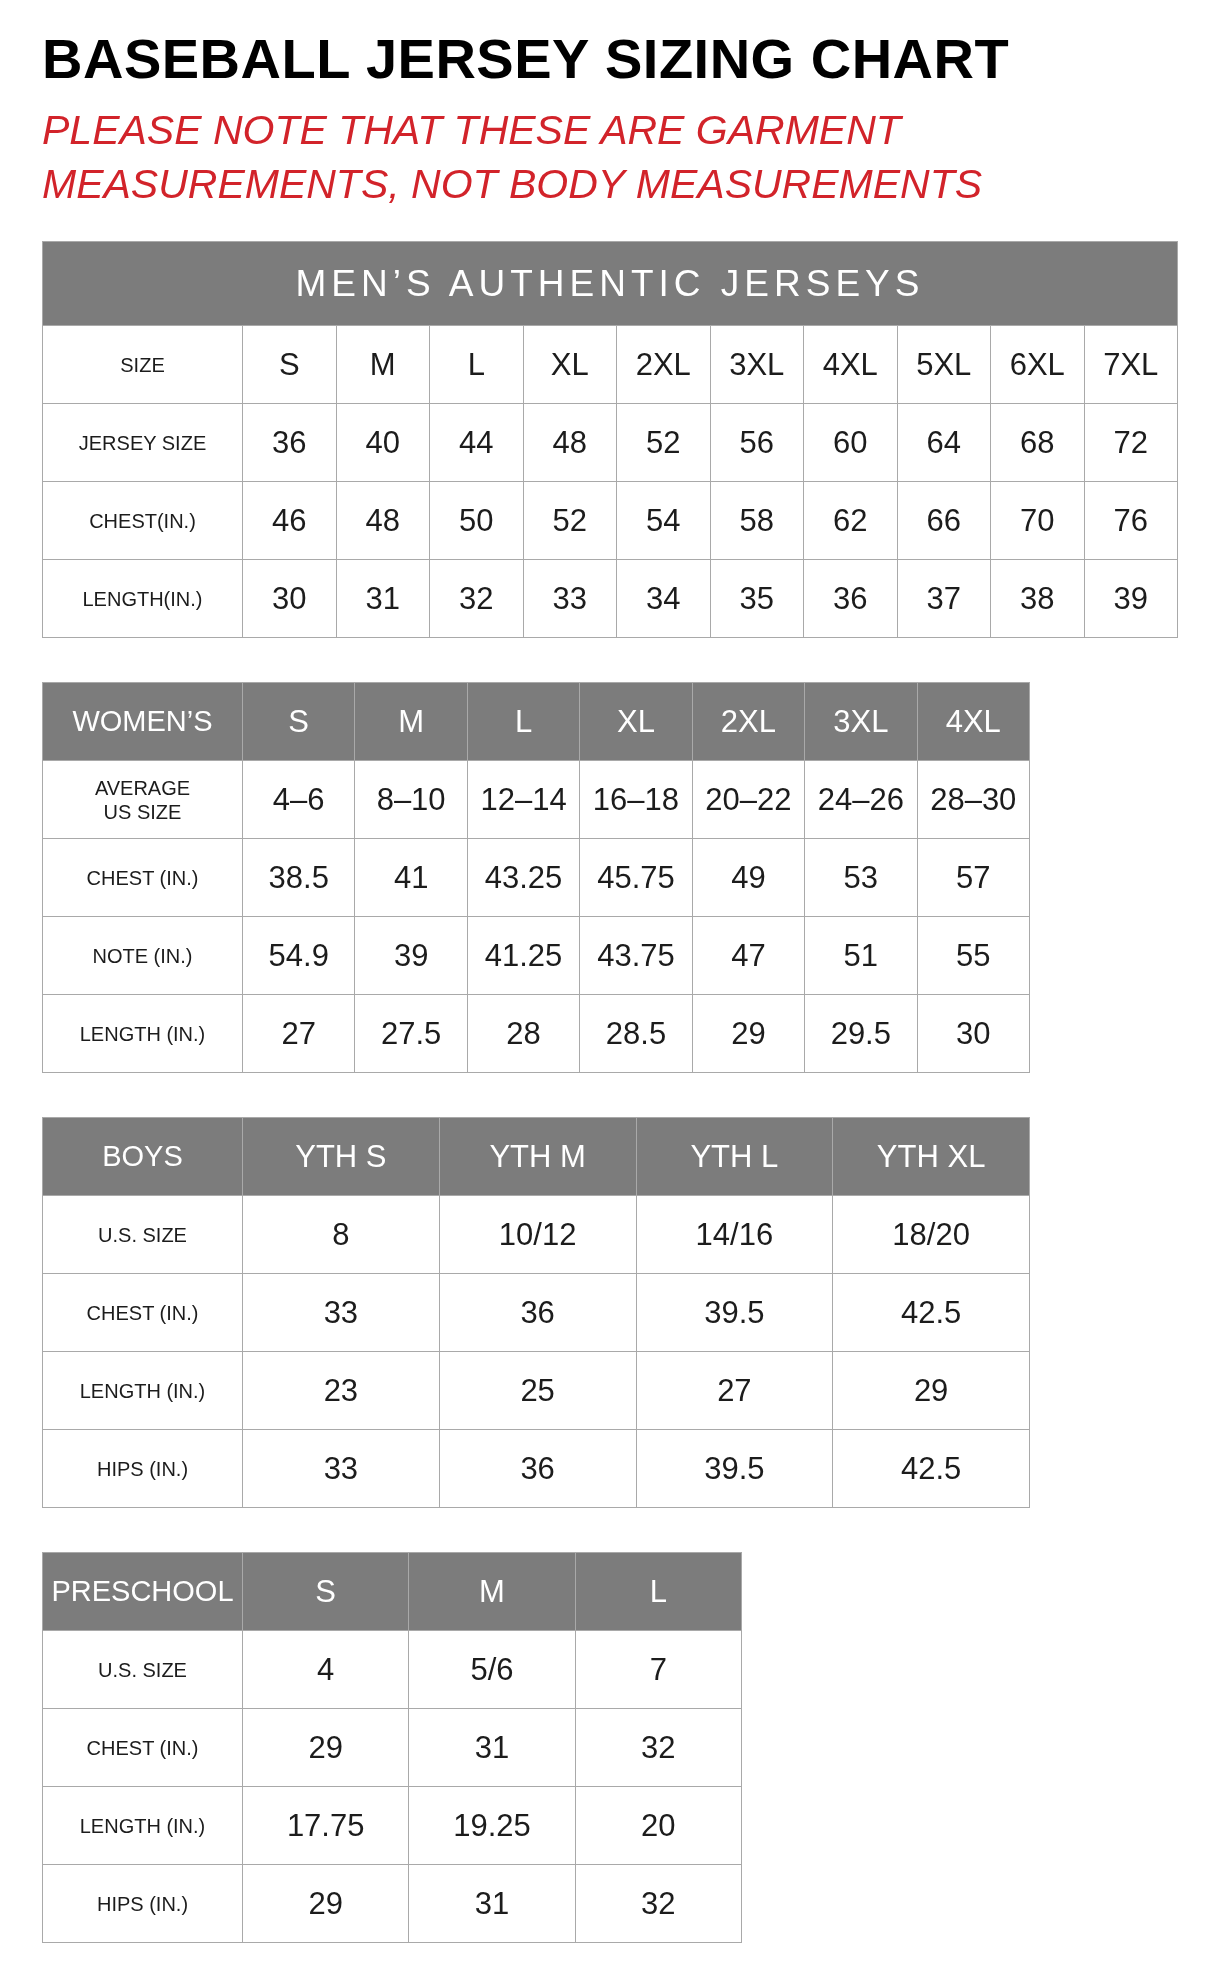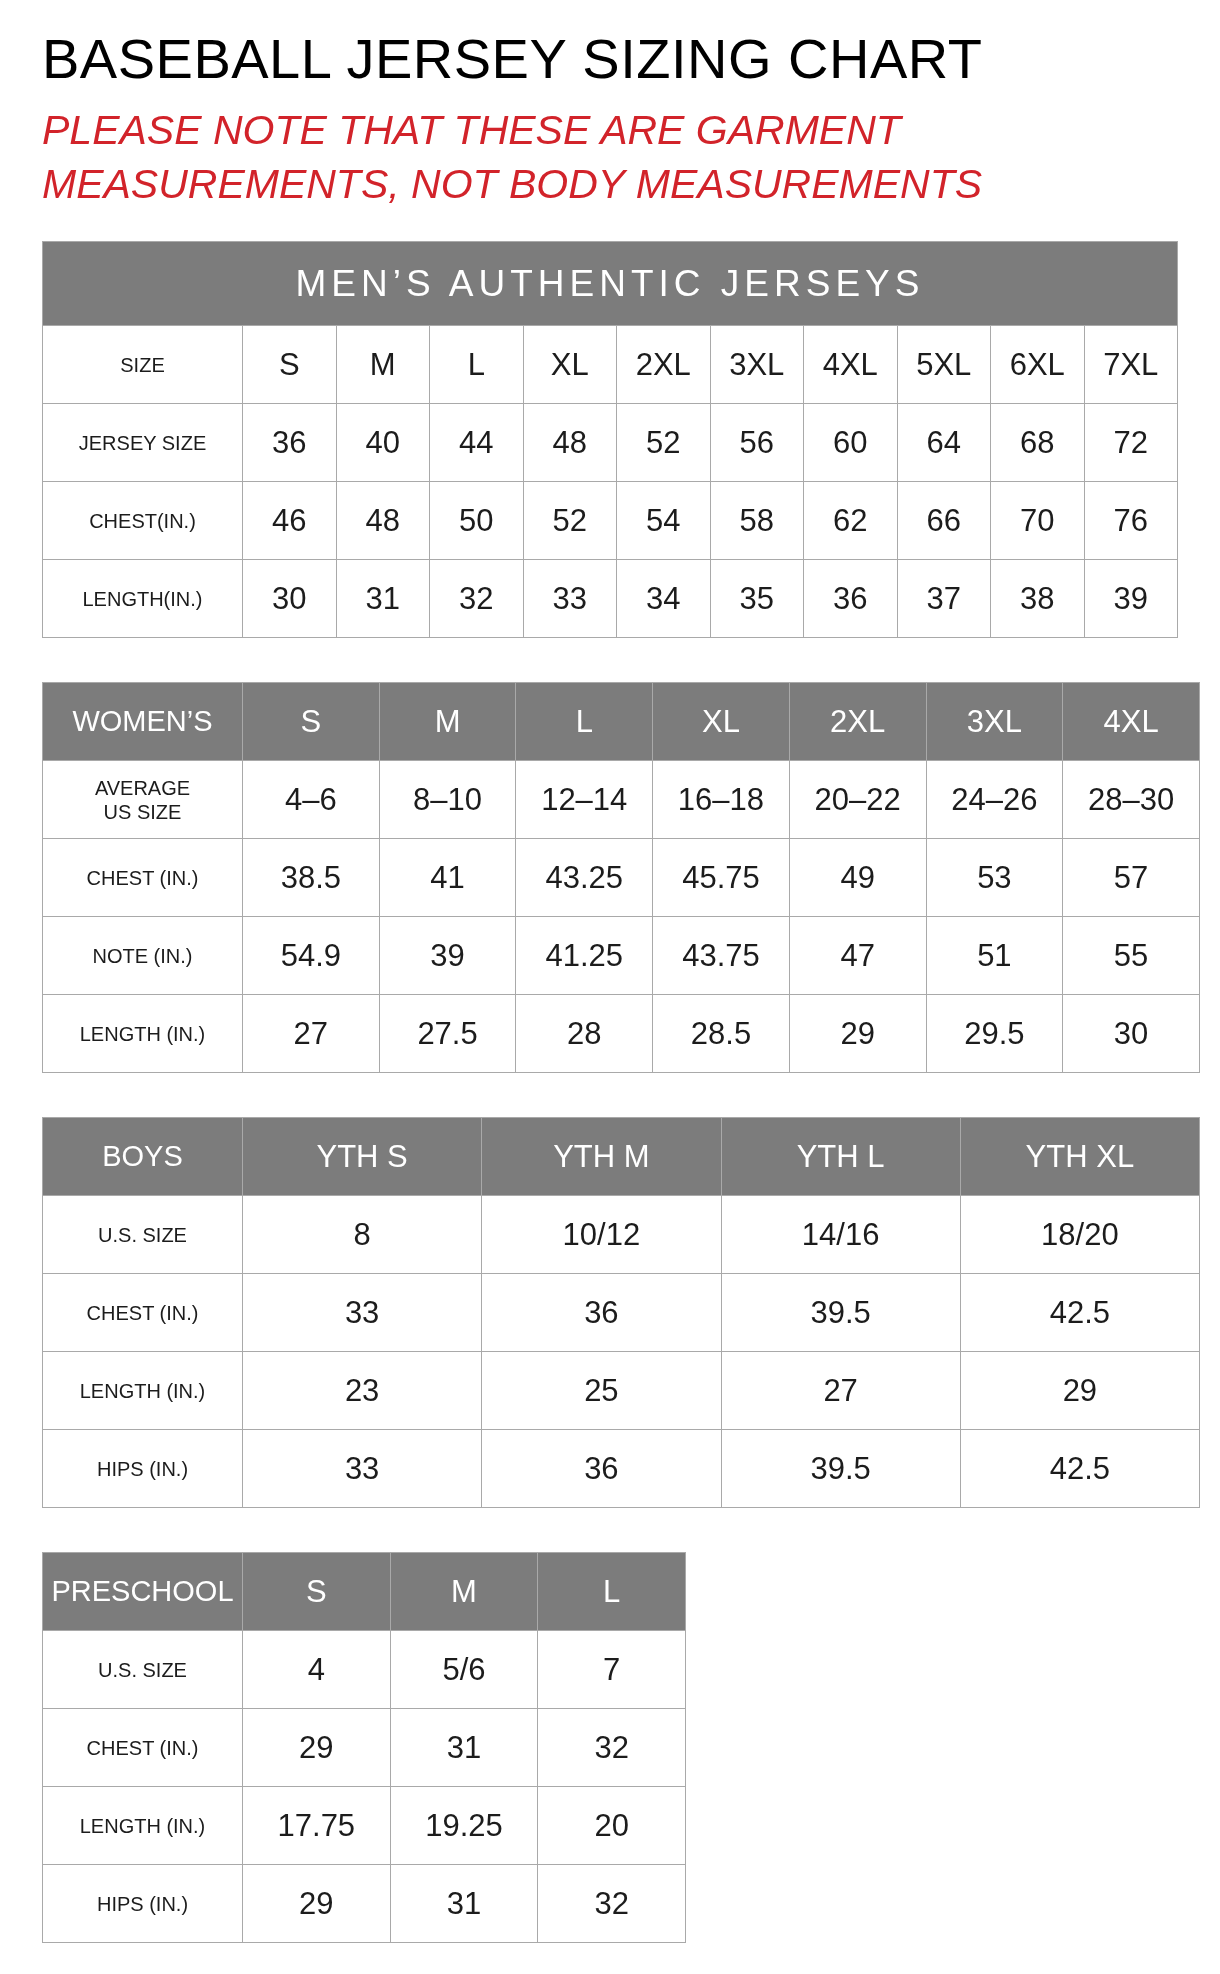--- a/index.html
+++ b/index.html
@@ -14,21 +14,21 @@
     background:#ffffff;
     width:1220px;
     color:var(--text);
     font-family:"Liberation Sans", sans-serif;
   }
   .page{padding:26px 42px 40px;}
   h1.title{
     margin:4px 0 14px;
     font-size:56px;
     line-height:1.05;
-    font-weight:400;
+    font-weight:700;
     letter-spacing:0.5px;
     color:#000;
   }
   .note{
     color:var(--accent-red);
     font-size:41px;
     line-height:1.32;
     max-width:1000px;
     margin:0 0 30px;
     font-style:italic;
@@ -64,22 +64,22 @@
     height:84px;
   }
   td.hdr.lbl{font-size:29px; white-space:normal;}
   .footer{
     color:var(--accent-red);
     font-size:30px;
     white-space:nowrap;
     margin:0;
   }
   .w-mens{width:1136px;}
-  .w-std{width:1158px;}
-  .w-pre{width:644px;padding-left:11px;}
+  .w-std{width:988px;}
+  .w-pre{width:700px;padding-left:11px;}
   col.c-label{width:200px;}
 </style>
 </head>
 <body>
 
 <div class="page">
 
   <h1 class="title">BASEBALL JERSEY SIZING CHART</h1>
   <p class="note">PLEASE NOTE THAT THESE ARE GARMENT MEASUREMENTS, NOT BODY MEASUREMENTS</p>
 

